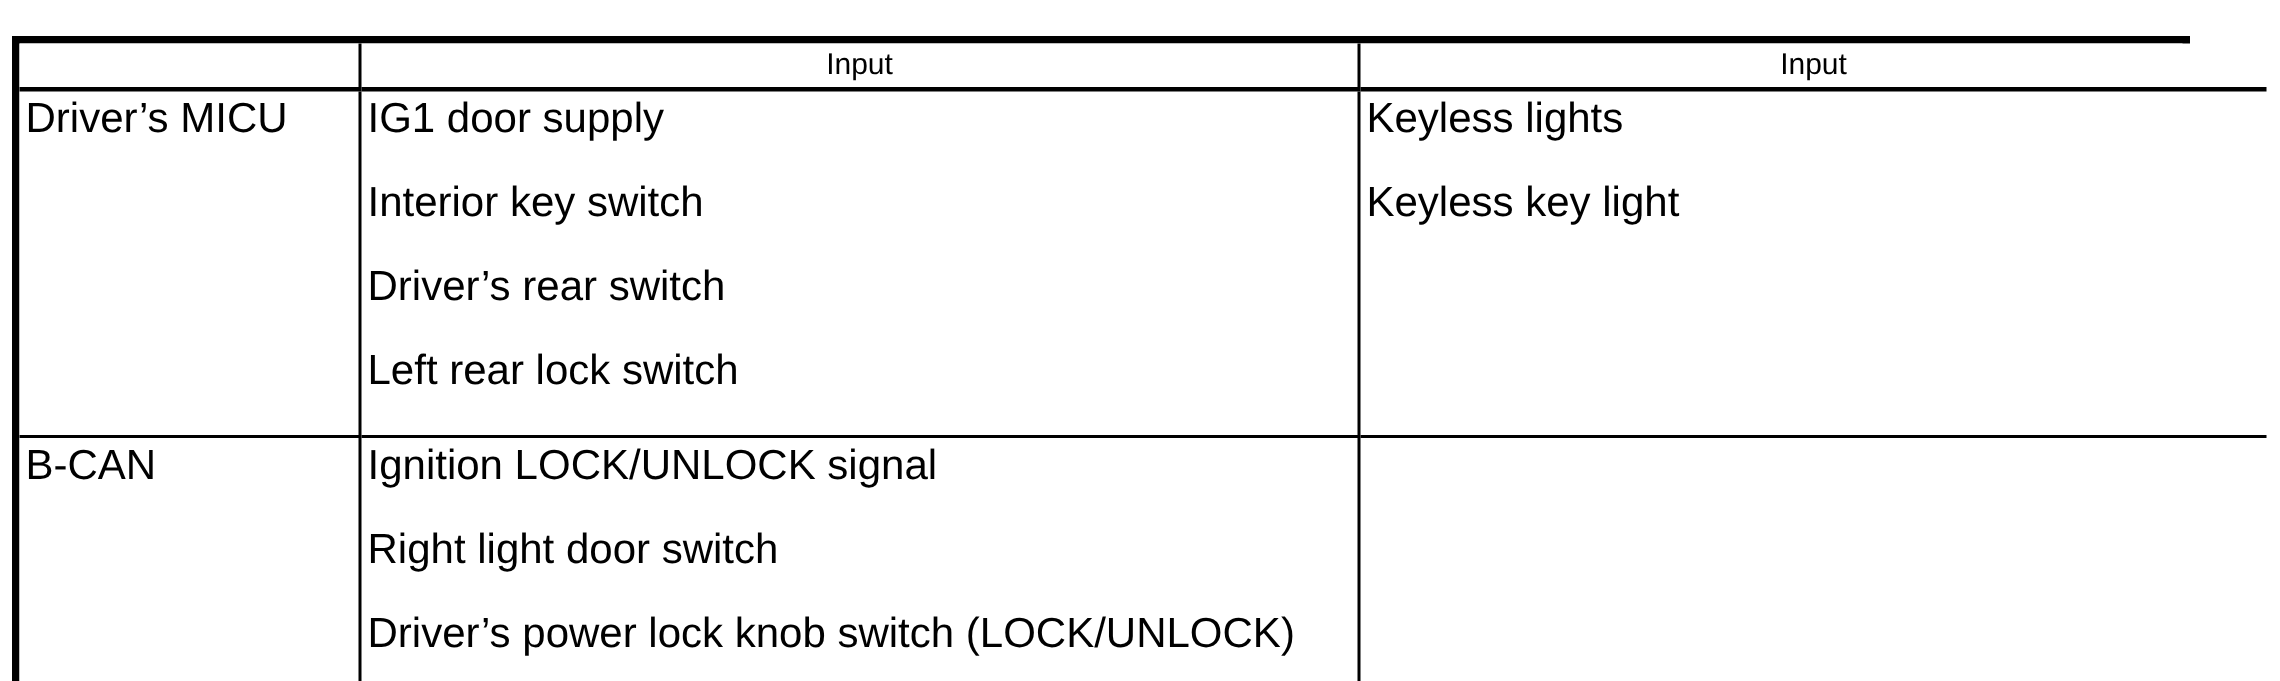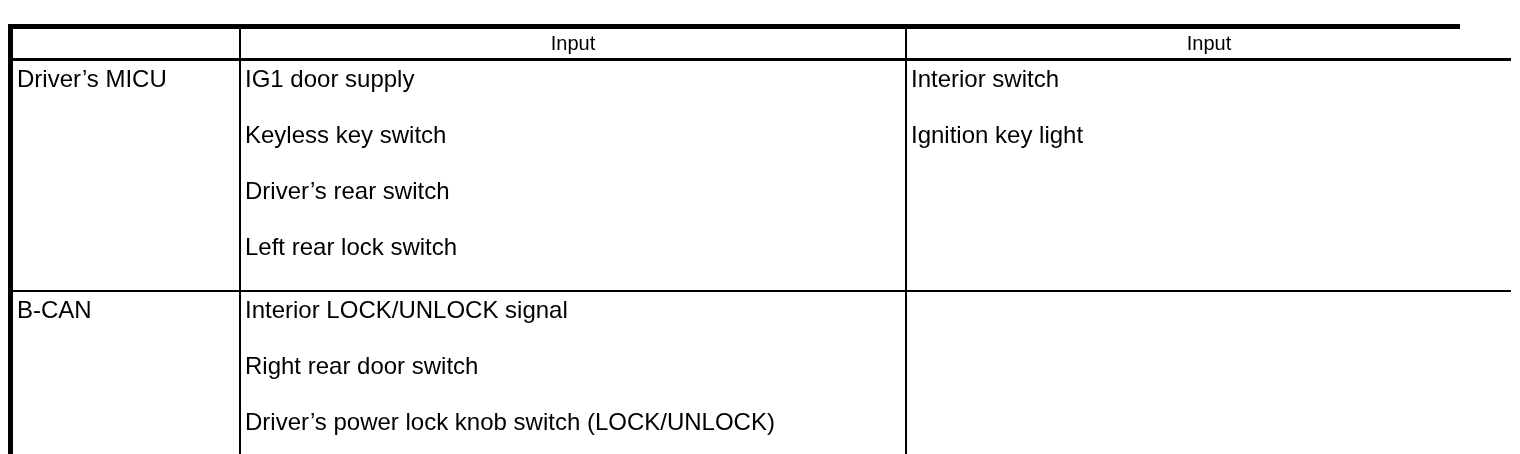--- a/index.html
+++ b/index.html
@@ -50,21 +50,21 @@
     height: 29px;
     border-bottom: 3px solid #000000;
     font-weight: normal;
     font-size: 20px;
     line-height: 29px;
     text-align: center;
     vertical-align: middle;
   }
   tbody td {
     vertical-align: top;
-    font-size: 24px;
+    font-size: 28px;
     padding: 5px 4px 0 4px;
   }
   tr.row-top td {
     height: 197px;
     border-bottom: 2px solid #000000;
   }
   tr.row-bottom td {
     height: 199px;
   }
   .line {
@@ -92,36 +92,36 @@
           <th>Input</th>
         </tr>
       </thead>
       <tbody>
         <tr class="row-top">
           <td>
             <div class="line">Driver’s MICU</div>
           </td>
           <td>
             <div class="line">IG1 door supply</div>
-            <div class="line">Keyless key switch</div>
+            <div class="line">Interior key switch</div>
             <div class="line">Driver’s rear switch</div>
             <div class="line">Left rear lock switch</div>
           </td>
           <td>
-            <div class="line">Interior switch</div>
-            <div class="line">Ignition key light</div>
+            <div class="line">Keyless lights</div>
+            <div class="line">Keyless key light</div>
           </td>
         </tr>
         <tr class="row-bottom">
           <td>
             <div class="line">B-CAN</div>
           </td>
           <td>
-            <div class="line">Interior LOCK/UNLOCK signal</div>
-            <div class="line">Right rear door switch</div>
+            <div class="line">Ignition LOCK/UNLOCK signal</div>
+            <div class="line">Right light door switch</div>
             <div class="line">Driver’s power lock knob switch (LOCK/UNLOCK)</div>
             <div class="line">Front passenger’s door switch</div>
           </td>
           <td></td>
         </tr>
       </tbody>
     </table>
   </div>
 </div>
 

